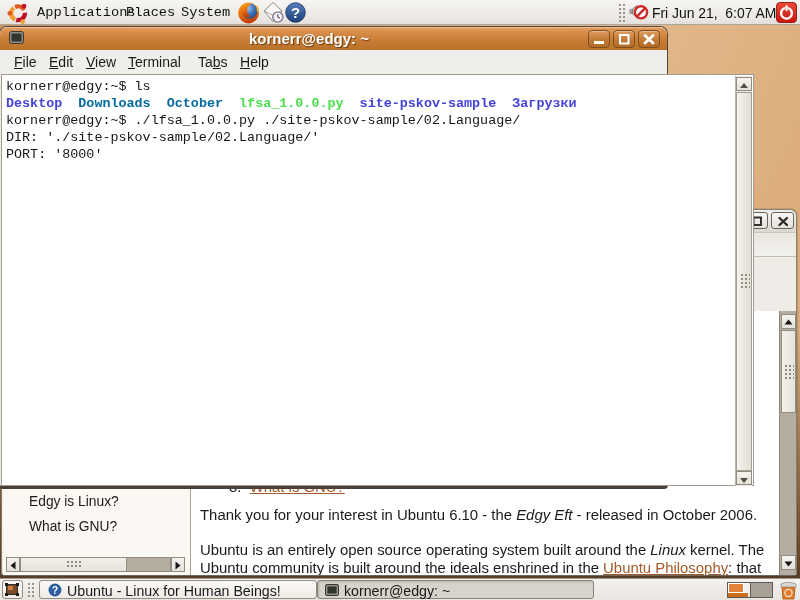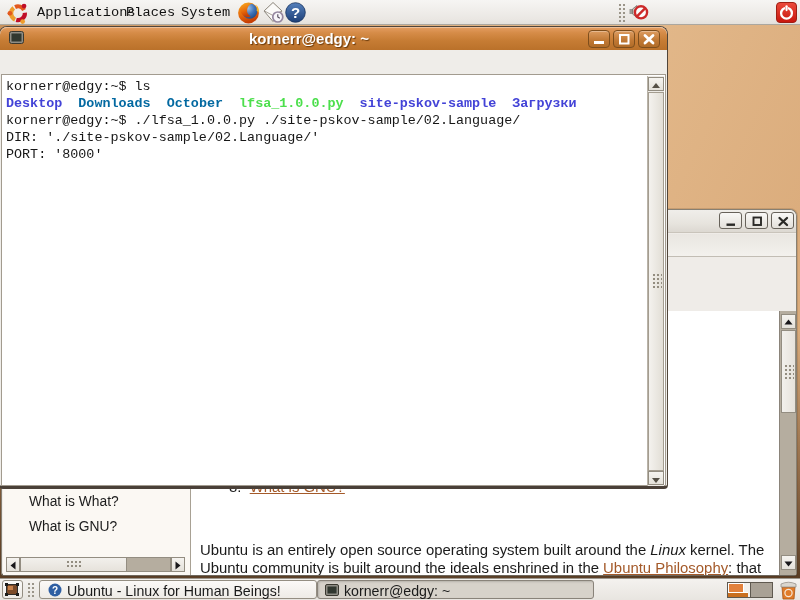--- a/index.html
+++ b/index.html
@@ -57,21 +57,21 @@
   box-shadow:inset 0 1px 0 rgba(255,255,255,0.35); }
 .term-title .ttl { position:absolute; left:247px; top:3px; width:124px; text-align:center;
   font-size:15px; font-weight:bold; color:#fff; text-shadow:1px 1px 1px rgba(80,40,0,0.8);
   white-space:nowrap; }
 .tbtn { position:absolute; top:3px; width:22px; height:18px; border-radius:4px;
   background:linear-gradient(to bottom,#DD9C60,#C07834 60%,#B06C28);
   border:1px solid #7E4E1C; box-shadow:inset 0 1px 0 rgba(255,255,255,0.3);}
 .term-menu { position:absolute; left:0px; top:23px; width:667px; height:24px;
   background:#F0EEEB; font-size:14px; color:#1a1a1a; }
 .term-menu span { position:absolute; top:4px; }
-.term-body { position:absolute; left:1px; top:47px; width:665px; height:412px;
+.term-body { position:absolute; left:1px; top:47px; width:753px; height:412px;
   background:#fff; border:1px solid #A29B8F; }
 .term-text { position:absolute; left:4px; top:3px; font-family:"Liberation Mono", monospace;
   font-size:13.4px; line-height:17px; color:#161616; white-space:pre; }
 .term-text b { font-weight:bold; }
 .c-blue { color:#4343D7; } .c-cyan { color:#0369a1; } .c-green { color:#4CDF4C; }
 .term-vscroll { position:absolute; right:1px; top:1px; width:17px; height:410px;
   background:#EDEAE5; border-left:1px solid #B9B3A8; }
 
 
 .panel { position:absolute; left:0; top:0; width:800px; height:25px;
@@ -106,41 +106,42 @@
       <div class="ffbtn" style="left:769px;">
         <svg width="23" height="17">
             <path d="M7.5 5 L15 12 M15 5 L7.5 12" stroke="#2A2926" stroke-width="2.3" stroke-linecap="round"></path>
           </svg>
       </div>
     </div>
     <div class="ff-menuband"></div>
     <div class="ff-toolband"></div>
     <div class="ff-content">
       <div class="ff-side">
-        <div class="itm" style="top:182px;">What is What?</div>
+        <div class="itm" style="top:182px;">Edgy is Linux?</div>
         <div class="itm" style="top:207px;">What is GNU?</div>
       </div>
       <div class="ff-hscroll">
         <div class="sbtn" style="left:0; top:0.5px; width:14px; height:15px;">
           <svg width="12" height="13">
               <path d="M8.5 2.5 L3.5 6.5 L8.5 10.5 Z" fill="#18171a"></path>
             </svg>
         </div>
         <div class="sthumb" style="left:14px; top:0.5px; width:107px; height:15px; background:linear-gradient(to bottom,#F2F0EC,#E6E2DB);">
             <div class="gd" style="left:45px; top:2px; width:17px; height:9px;"></div>
           </div>
         <div class="abs" style="left:121px; top:0.5px; width:44px; height:15px; background:#B5AD9F; border:1px solid #938D81; border-left:none;"></div>
         <div class="sbtn" style="left:165px; top:0.5px; width:14px; height:15px;">
           <svg width="12" height="13">
               <path d="M3.5 2.5 L8.5 6.5 L3.5 10.5 Z" fill="#18171a"></path>
             </svg>
         </div>
       </div>
       <div class="ff-main">
         <div class="ln" style="left:38px; top:168px;">8.&nbsp; <a class="blnk" href="#">What is GNU?</a></div>
+        <div class="ln" style="left:9px; top:196px;">Thank you for your interest in Ubuntu 6.10 - the <i>Edgy Eft</i> - released in October 2006.</div>
         <div class="ln" style="left:9px; top:249px;">Ubuntu community is built around the ideals enshrined in the <a class="blnk" href="#">Ubuntu Philosophy</a>: that</div>
         <div class="ln" style="left:9px; top:231px;">Ubuntu is an entirely open source operating system built around the <i>Linux</i> kernel. The</div>
       </div>
       <div class="ff-vscroll">
         <div class="sbtn" style="top:3px;">
           <svg width="13" height="13">
               <path d="M6.5 3.5 L10.5 8.5 L2.5 8.5 Z" fill="#18171a"></path>
             </svg>
         </div>
         <div class="sthumb" style="left:1px; top:19px; width:15px; height:83px;">
@@ -164,20 +165,28 @@
       <div class="ttl">kornerr@edgy: ~</div>
       <div class="tbtn" style="left:588px;"><svg width="20" height="16">
             <rect x="5" y="10" width="10" height="3" fill="#fff"></rect>
           </svg></div>
       <div class="tbtn" style="left:613px;"><svg width="20" height="16">
             <rect x="6" y="4" width="8.5" height="8.5" fill="none" stroke="#fff" stroke-width="2"></rect>
           </svg></div>
       <div class="tbtn" style="left:638px;"><svg width="20" height="16">
             <path d="M6 4.5 L14 12 M14 4.5 L6 12" stroke="#fff" stroke-width="2.8" stroke-linecap="round"></path>
           </svg></div>
+    </div>
+    <div class="term-menu">
+      <span style="left:14px;"><u>F</u>ile</span>
+      <span style="left:49px;"><u>E</u>dit</span>
+      <span style="left:86px;"><u>V</u>iew</span>
+      <span style="left:128px;"><u>T</u>erminal</span>
+      <span style="left:198px;">Ta<u>b</u>s</span>
+      <span style="left:240px;"><u>H</u>elp</span>
     </div>
     <div class="term-body">
       <pre class="term-text">kornerr@edgy:~$ ls
 <b><span class="c-blue">Desktop</span>  <span class="c-cyan">Downloads</span>  <span class="c-cyan">October</span>  <span class="c-green">lfsa_1.0.0.py</span>  <span class="c-blue">site-pskov-sample</span>  <span class="c-blue">Загрузки</span></b>
 kornerr@edgy:~$ ./lfsa_1.0.0.py ./site-pskov-sample/02.Language/
 DIR: './site-pskov-sample/02.Language/'
 PORT: '8000'</pre>
       <div class="term-vscroll">
         <div class="sbtn" style="left:0; top:1px; width:16px; height:14px;">
           <svg width="14" height="12">
@@ -249,20 +258,21 @@
     </svg>
 
     <div class="abs dots" style="left:618px; top:3px; width:8px; height:19px;"></div>
 
     <svg class="abs" style="left:628px; top:4px;" width="22" height="17">
       <rect x="1.5" y="5" width="3" height="5" fill="#9a9a96"></rect>
       <path d="M4.5 5 L9 1.5 L9 13.5 L4.5 10 Z" fill="#C6C4BF" stroke="#6F6D66" stroke-width="0.8"></path>
       <circle cx="13" cy="8.3" r="6.1" fill="#FDFDFD" stroke="#CC2929" stroke-width="2.4"></circle>
       <line x1="9" y1="12.3" x2="17" y2="4.3" stroke="#CC2929" stroke-width="2.4"></line>
     </svg>
+    <div class="clock">Fri Jun 21,  6:07 AM</div>
 
     <svg class="abs" style="left:776px; top:2px;" width="21" height="21">
       <defs>
           <linearGradient id="pwr" x1="0" y1="0" x2="0" y2="1">
         <stop offset="0%" stop-color="#EC4B3C"></stop>
             <stop offset="100%" stop-color="#C8160D"></stop>
       </linearGradient>
         </defs>
       <rect x="0.5" y="0.5" width="20" height="20" rx="3.5" fill="url(#pwr)" stroke="#9E1F14"></rect>
       <circle cx="10.5" cy="11.2" r="5.4" fill="none" stroke="#fff" stroke-width="2.3"></circle>

